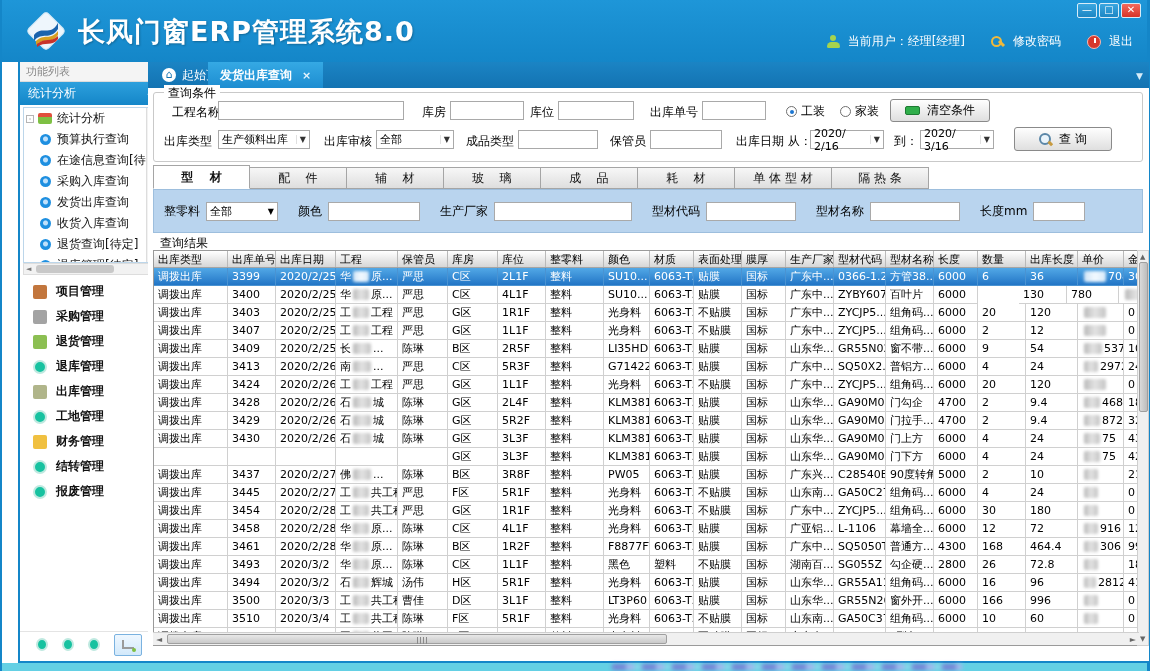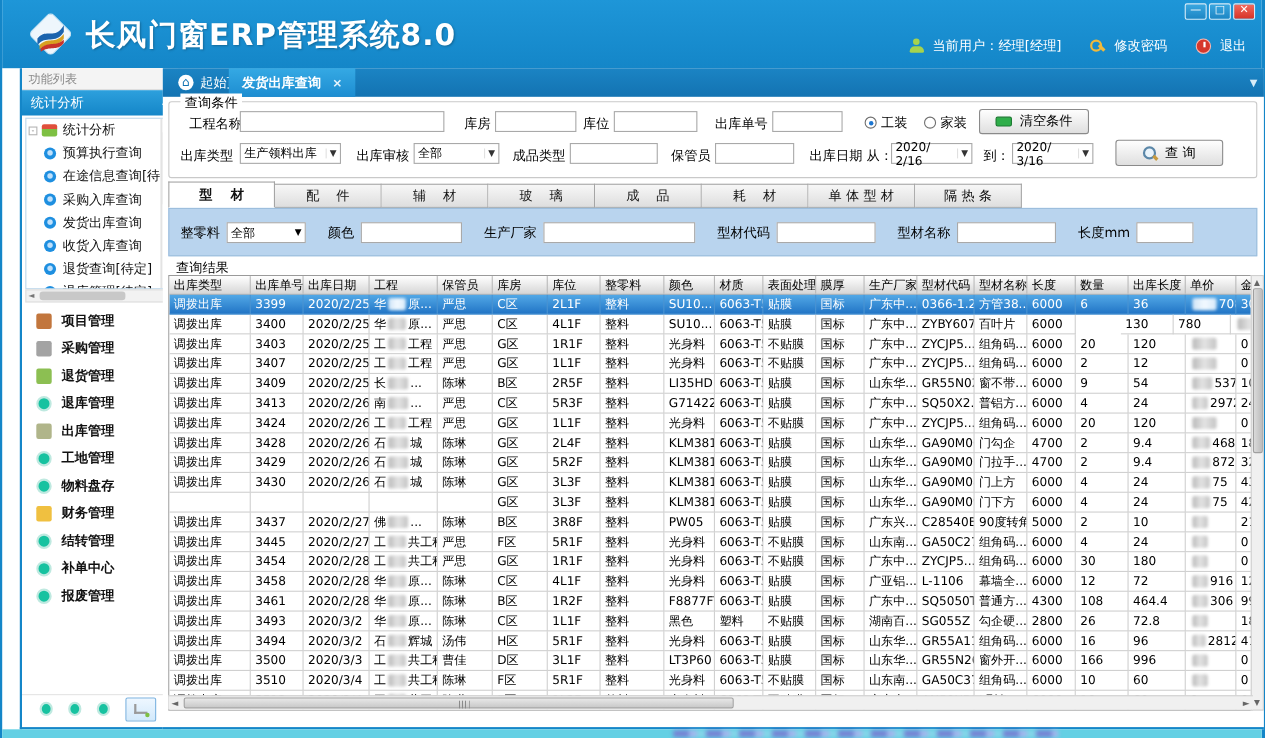--- a/index.html
+++ b/index.html
@@ -217,34 +217,26 @@
         </div>
         <div class="menu-item">
           <span class="mi-icon" style="background: rgb(176, 181, 138);"></span>
           <span>出库管理</span>
         </div>
         <div class="menu-item">
           <span class="mi-icon circle" style="background: rgb(23, 194, 160);"></span>
           <span>工地管理</span>
         </div>
         <div class="menu-item">
-          <span class="mi-icon circle" style="background: rgb(23, 194, 160);"></span>
-          <span>物料盘存</span>
-        </div>
-        <div class="menu-item">
           <span class="mi-icon" style="background: rgb(240, 192, 64);"></span>
           <span>财务管理</span>
         </div>
         <div class="menu-item">
           <span class="mi-icon circle" style="background: rgb(23, 194, 160);"></span>
           <span>结转管理</span>
-        </div>
-        <div class="menu-item">
-          <span class="mi-icon circle" style="background: rgb(23, 194, 160);"></span>
-          <span>补单中心</span>
         </div>
         <div class="menu-item">
           <span class="mi-icon circle" style="background: rgb(23, 194, 160);"></span>
           <span>报废管理</span>
         </div>
       </div>
     <div id="side-toolbar">
       <span class="tb-circle"></span>
       <span class="tb-circle"></span>
       <span class="tb-circle"></span>
@@ -816,21 +808,21 @@
             <div class="td" style="width: 48px;">1R2F</div>
             <div class="td" style="width: 58px;">整料</div>
             <div class="td" style="width: 46px;">F8877FT</div>
             <div class="td" style="width: 44px;">6063-T5</div>
             <div class="td" style="width: 48px;">贴膜</div>
             <div class="td" style="width: 44px;">国标</div>
             <div class="td" style="width: 48px;">广东中...</div>
             <div class="td" style="width: 52px;">SQ5050T20</div>
             <div class="td" style="width: 48px;">普通方...</div>
             <div class="td" style="width: 44px;">4300</div>
-            <div class="td" style="width: 48px;">108</div>
+            <div class="td" style="width: 48px;">168</div>
             <div class="td" style="width: 52px;">464.4</div>
             <div class="td" style="width: 46px;">
               <span class="censor" style="width: 14px;"></span>
               <span>306</span>
             </div>
             <div class="td" style="width: 40px;">998</div>
           </div>
           <div class="tr">
             <div class="td" style="width: 74px;">调拨出库</div>
             <div class="td" style="width: 48px;">3493</div>

